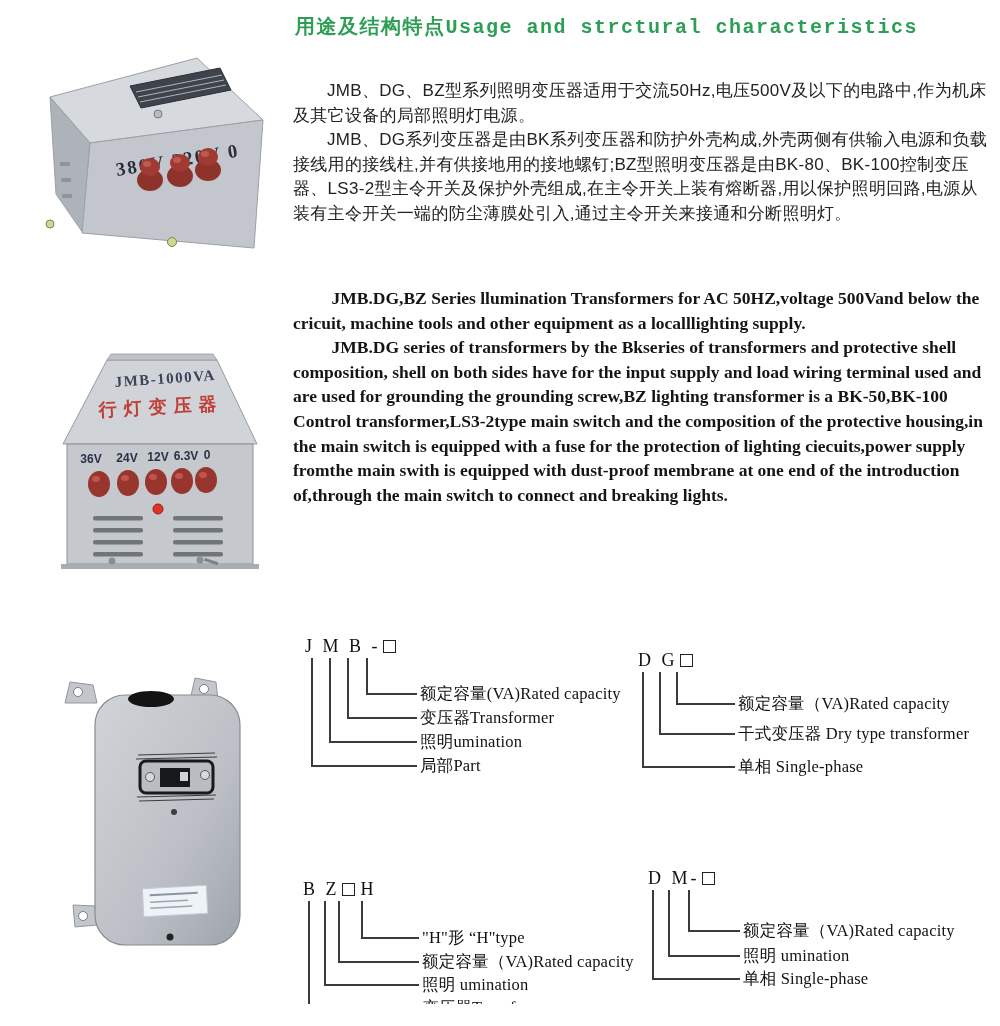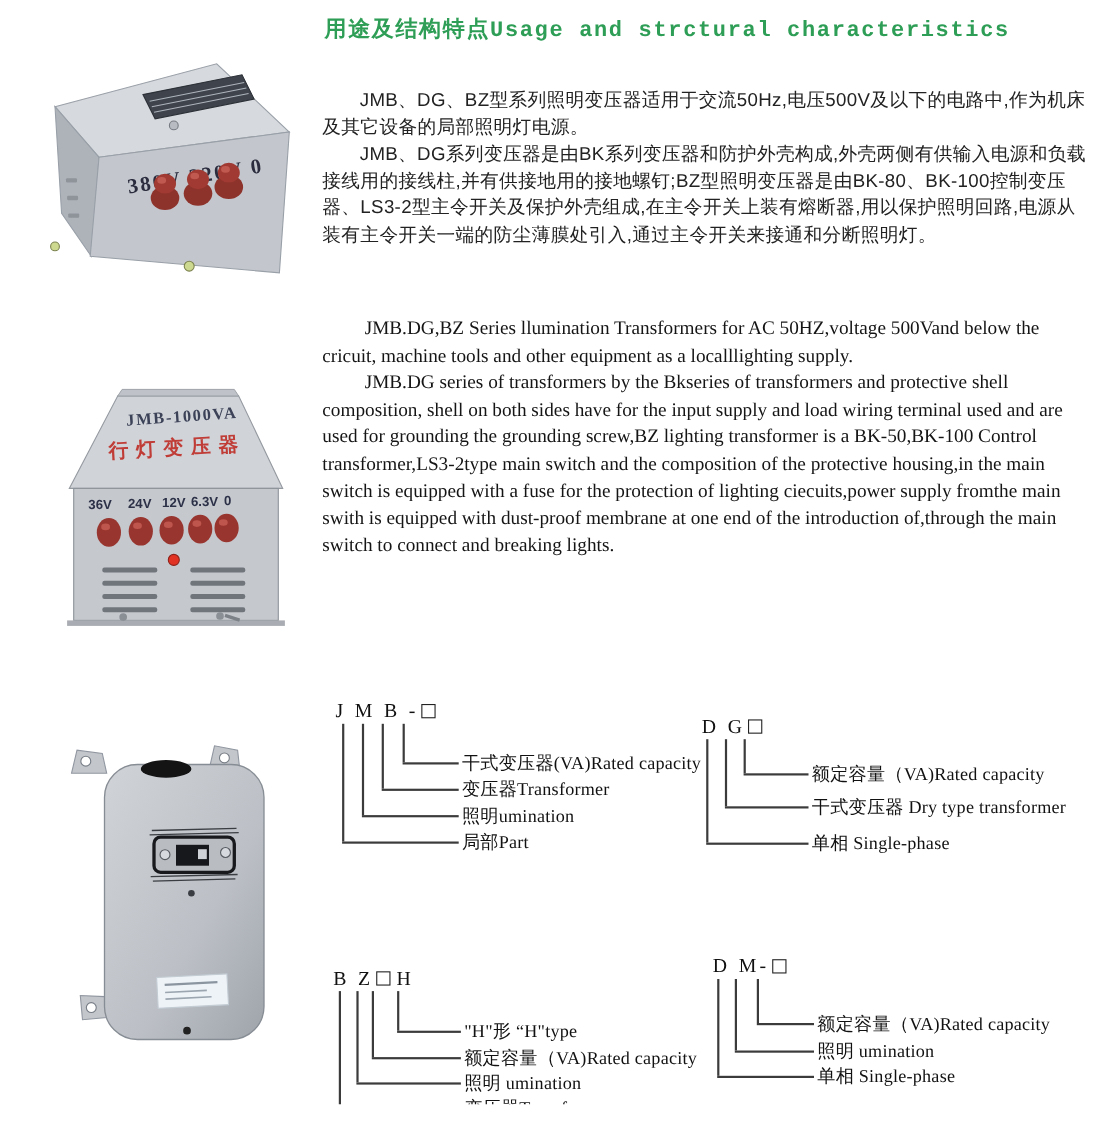--- a/index.html
+++ b/index.html
@@ -5,21 +5,21 @@
   html,body{margin:0;padding:0;background:#ffffff;}
   .page{position:relative;width:1000px;height:1004px;background:#fff;overflow:hidden;
         font-family:"Liberation Sans",sans-serif;}
   .heading{position:absolute;color:#2e9e56;font-family:"Liberation Mono",monospace;
            font-size:20px;font-weight:700;letter-spacing:1.5px;white-space:nowrap;}
   .cn-block{position:absolute;left:293px;top:79px;width:700px;}
   .cn-para{font-family:"Liberation Sans",sans-serif;font-weight:400;font-size:17px;
            line-height:24.5px;letter-spacing:0.3px;color:#222;text-indent:2em;margin:0;}
   .en-block{position:absolute;left:293px;top:286px;width:702px;}
   .en-para{font-family:"Liberation Serif",serif;font-size:17.5px;line-height:24.6px;
-           color:#151515;text-indent:2.2em;margin:0;}
+           color:#151515;text-indent:2.2em;margin:0;font-weight:bold;}
   .diagram{position:absolute;}
   .code{position:absolute;left:0;top:0;font-family:"Liberation Serif",serif;font-size:18px;
         color:#111;letter-spacing:3px;white-space:nowrap;}
   .sq{display:inline-block;width:11px;height:11px;border:1.5px solid #222;margin-left:2px;
       vertical-align:-1px;}
   .vline{position:absolute;width:1.5px;background:#3b3b3b;}
   .hline{position:absolute;height:1.5px;background:#3b3b3b;}
   .dlabel{position:absolute;font-family:"Liberation Serif",serif;font-size:16.5px;color:#111;
           white-space:nowrap;letter-spacing:0.2px;}
   svg{display:block;}
@@ -172,21 +172,21 @@
   <div class="diagram" style="left:305px;top:636px;width:330px;height:148px;">
     <div class="code"><span>J M B -</span><span class="sq"></span></div>
     <div class="vline" style="left:6px;top:22px;height:107px;"></div>
     <div class="vline" style="left:24px;top:22px;height:83px;"></div>
     <div class="vline" style="left:42px;top:22px;height:59px;"></div>
     <div class="vline" style="left:61px;top:22px;height:35px;"></div>
     <div class="hline" style="left:61px;top:57px;width:51px;"></div>
     <div class="hline" style="left:42px;top:81px;width:70px;"></div>
     <div class="hline" style="left:24px;top:105px;width:88px;"></div>
     <div class="hline" style="left:6px;top:129px;width:106px;"></div>
-    <div class="dlabel" style="left:115px;top:47px;">干式变压器(VA)Rated capacity</div>
+    <div class="dlabel" style="left:115px;top:47px;">额定容量(VA)Rated capacity</div>
     <div class="dlabel" style="left:115px;top:71px;">变压器Transformer</div>
     <div class="dlabel" style="left:115px;top:95px;">照明umination</div>
     <div class="dlabel" style="left:115px;top:119px;">局部Part</div>
   </div>
 
   <div class="diagram" style="left:638px;top:650px;width:340px;height:132px;">
     <div class="code"><span>D G</span><span class="sq"></span></div>
     <div class="vline" style="left:4px;top:22px;height:94px;"></div>
     <div class="vline" style="left:21px;top:22px;height:61px;"></div>
     <div class="vline" style="left:38px;top:22px;height:31px;"></div>

